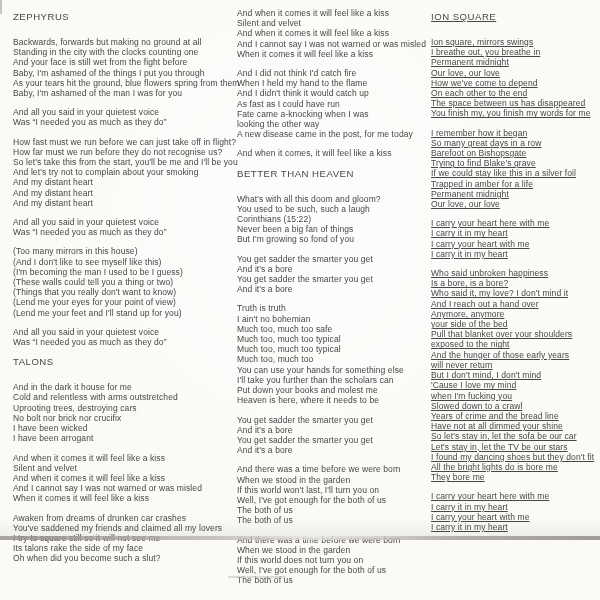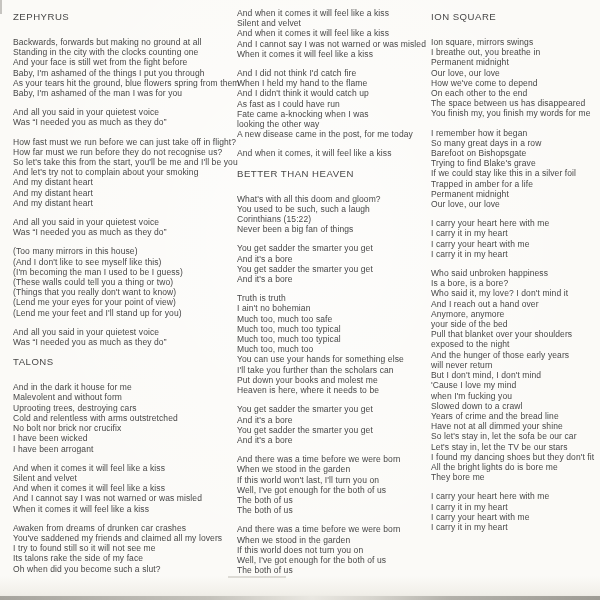--- a/index.html
+++ b/index.html
@@ -9,33 +9,33 @@
   body {
     width: 600px;
     height: 600px;
     overflow: hidden;
     font-family: "Liberation Sans", "DejaVu Sans", sans-serif;
     background: var(--paper, #fbfaf7);
   }
   .page {
     position: relative;
     width: 600px;
-    height: 600px;
+    height: 540px;
     background:
       radial-gradient(ellipse at 50% 40%, rgba(255,255,255,0.55) 0%, rgba(255,255,255,0) 70%),
       linear-gradient(to bottom, var(--paper, #fbfaf7) 0%, var(--paper, #fbfaf7) 96%, #f1efe9 99%, #e6e4dd 100%);
     color: var(--ink, #474747);
   }
   .col {
     position: absolute;
     top: 8px;
   }
   .col-1 { left: 13px;  width: 222px; }
   .col-2 { left: 237px; width: 196px; }
-  .col-3 { left: 431px; width: 166px; }
+  .col-3 { left: 431px; width: 166px; text-decoration: underline; }
 
   .song-title {
     font-size: 9.6px;
     letter-spacing: 0.5px;
     color: var(--ink, #474747);
     margin: 9px 0 15px 0;
     white-space: nowrap;
   }
   .col > .song-title:first-child { margin-top: 3px; }
 
@@ -119,38 +119,37 @@
         <div class="lyric-line">(Lend me your eyes for your point of view)</div>
         <div class="lyric-line">(Lend me your feet and I'll stand up for you)</div>
       </div>
       <div class="stanza">
         <div class="lyric-line">And all you said in your quietest voice</div>
         <div class="lyric-line">Was “I needed you as much as they do”</div>
       </div>
       <div class="song-title">TALONS</div>
       <div class="stanza">
         <div class="lyric-line">And in the dark it house for me</div>
-        <div class="lyric-line">Malevolent and without form</div>
+        <div class="lyric-line">Cold and relentless with arms outstretched</div>
         <div class="lyric-line">Uprooting trees, destroying cars</div>
-        <div class="lyric-line">Cold and relentless with arms outstretched</div>
         <div class="lyric-line">No bolt nor brick nor crucifix</div>
         <div class="lyric-line">I have been wicked</div>
         <div class="lyric-line">I have been arrogant</div>
       </div>
       <div class="stanza">
         <div class="lyric-line">And when it comes it will feel like a kiss</div>
         <div class="lyric-line">Silent and velvet</div>
         <div class="lyric-line">And when it comes it will feel like a kiss</div>
         <div class="lyric-line">And I cannot say I was not warned or was misled</div>
         <div class="lyric-line">When it comes it will feel like a kiss</div>
       </div>
       <div class="stanza">
         <div class="lyric-line">Awaken from dreams of drunken car crashes</div>
         <div class="lyric-line">You've saddened my friends and claimed all my lovers</div>
-        <div class="lyric-line">I try to found still so it will not see me</div>
+        <div class="lyric-line">I try to square still so it will not see me</div>
         <div class="lyric-line">Its talons rake the side of my face</div>
         <div class="lyric-line">Oh when did you become such a slut?</div>
       </div>
     </div>
   <div class="col col-2">
       <div class="stanza">
         <div class="lyric-line">And when it comes it will feel like a kiss</div>
         <div class="lyric-line">Silent and velvet</div>
         <div class="lyric-line">And when it comes it will feel like a kiss</div>
         <div class="lyric-line">And I cannot say I was not warned or was misled</div>
@@ -167,20 +166,21 @@
       </div>
       <div class="stanza">
         <div class="lyric-line">And when it comes, it will feel like a kiss</div>
       </div>
       <div class="song-title">BETTER THAN HEAVEN</div>
       <div class="stanza">
         <div class="lyric-line">What's with all this doom and gloom?</div>
         <div class="lyric-line">You used to be such, such a laugh</div>
         <div class="lyric-line">Corinthians (15:22)</div>
         <div class="lyric-line">Never been a big fan of things</div>
+        <div class="lyric-line">But I'm growing so fond of you</div>
       </div>
       <div class="stanza">
         <div class="lyric-line">You get sadder the smarter you get</div>
         <div class="lyric-line">And it's a bore</div>
         <div class="lyric-line">You get sadder the smarter you get</div>
         <div class="lyric-line">And it's a bore</div>
       </div>
       <div class="stanza">
         <div class="lyric-line">Truth is truth</div>
         <div class="lyric-line">I ain't no bohemian</div>

